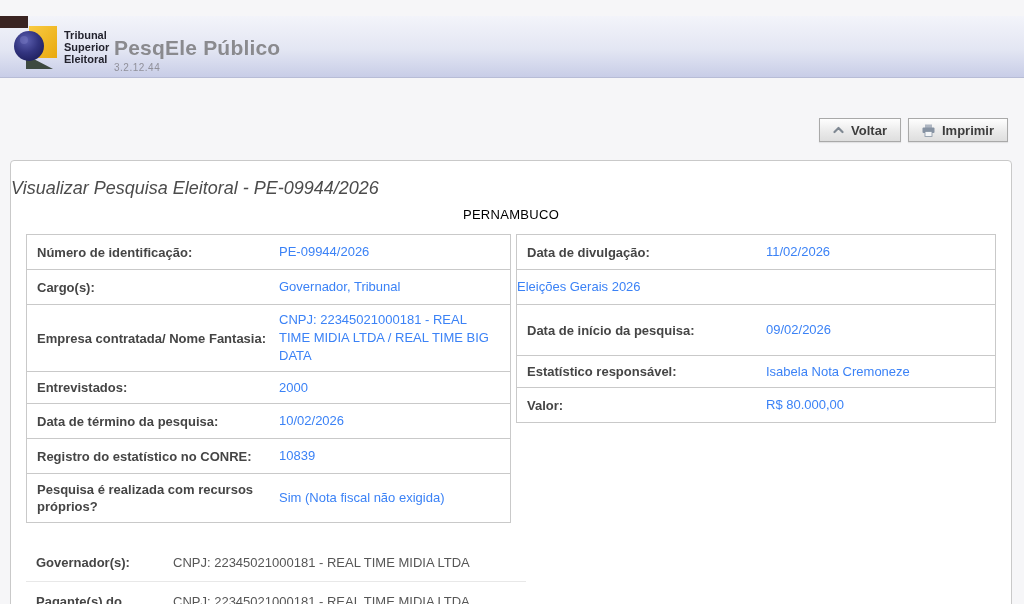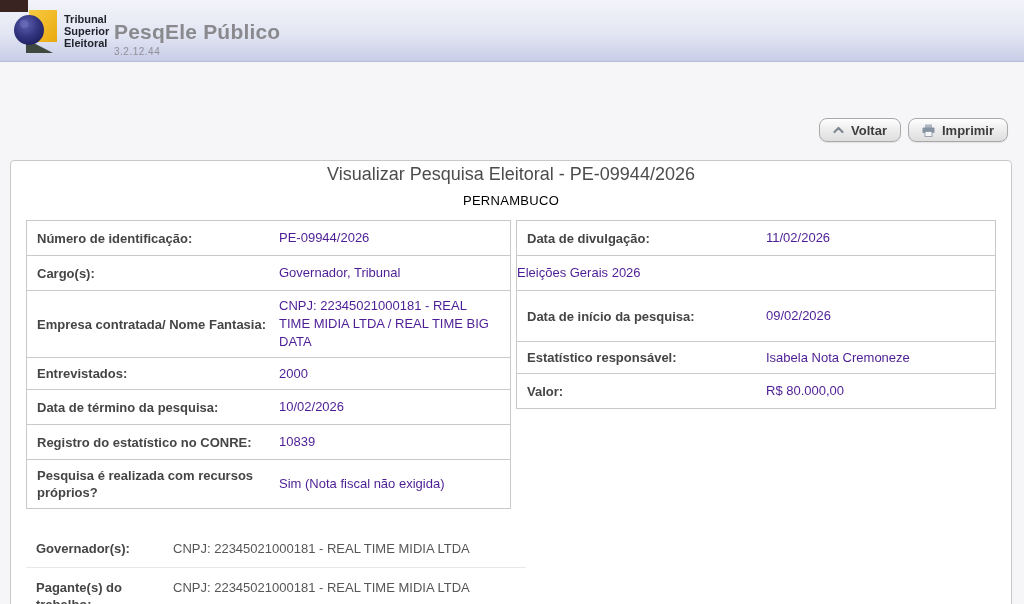--- a/index.html
+++ b/index.html
@@ -3,68 +3,68 @@
 <meta charset="utf-8">
 <style>
   * { margin:0; padding:0; box-sizing:border-box; }
   html,body { width:1024px; height:604px; }
   body {
     font-family:"Liberation Sans","DejaVu Sans",sans-serif;
     background:#f6f6f8; overflow:hidden; position:relative;
   }
   
   .app-header {
-    position:absolute; top:0; left:0; width:1024px; height:62px;
+    position:absolute; top:16px; left:0; width:1024px; height:62px;
     background:linear-gradient(to bottom,#f3f4fa 0%,#e3e6f3 55%,#c8cde7 100%);
     border-bottom:1px solid #b7bcd6;
   }
   .corner-artifact {
     position:absolute; top:0; left:0; width:28px; height:12px; background:#3a2422;
   }
   .logo-block { position:absolute; left:12px; top:7px; display:flex; align-items:center; }
   .logo-text { margin-left:4px; font-size:11px; line-height:12px; font-weight:bold; color:#23232e; }
   .app-title-block { position:absolute; left:114px; top:20px; }
   .app-title { font-size:21px; font-weight:bold; color:#8a8a8e; letter-spacing:0.2px; }
   .app-version { font-size:10px; color:#90909a; margin-top:2px; letter-spacing:0.5px; }
   
   .toolbar { position:absolute; top:118px; right:16px; display:flex; gap:7px; }
   .btn {
     display:flex; align-items:center; gap:7px; height:15px; padding:11px 13px;
     background:linear-gradient(to bottom,#fefefe,#e9e9e9 60%,#dedede);
-    border:1px solid #a9a9a9; border-radius:8px;
+    border:1px solid #a9a9a9; border-radius:0;
     font-family:inherit; font-size:13px; font-weight:bold; color:#3d3d3d; cursor:pointer;
     box-shadow:0 1px 1px rgba(0,0,0,0.08);
   }
   .btn svg { display:block; }
   
   .panel {
     position:absolute; top:160px; left:10px; width:1002px; height:478px;
     background:#ffffff; border:1px solid #c9c9c9; border-radius:4px;
   }
-  .page-title { margin-top:3px; text-align:center; font-size:18px; color:#4c4c4c; }
+  .page-title { margin-top:17px; text-align:left; font-size:18px; color:#4c4c4c;font-style:italic; }
   .page-subtitle { margin-top:8px; text-align:center; font-size:13px; color:#000000; letter-spacing:0.3px; }
   
   .tables-wrap { display:flex; margin:12px 15px 0 15px; gap:5px; align-items:flex-start; }
   .detail-table { width:486px; }
   .detail-table.right { width:481px; }
   .detail-row {
     display:flex; border:1px solid #c9c9c9; background:#fff; margin-top:-1px; min-height:36px;
   }
   .detail-row:first-child { margin-top:0; }
   .detail-row:nth-child(3) { min-height:52px; }
   .detail-row:nth-child(4) { min-height:33px; }
   .detail-table.left .detail-row:nth-child(7) { min-height:50px; }
   .cell-label {
     width:252px; padding:6px 12px 6px 10px; display:flex; align-items:center;
     font-size:13px; font-weight:bold; color:#454545; line-height:17px;
   }
   .detail-table.right .cell-label { width:249px; }
   .cell-value {
     flex:1; padding:6px 12px 6px 0; display:flex; align-items:center;
-    font-size:13px; color:#4c1d95; line-height:18px;
+    font-size:13px; color:#3b82f6; line-height:18px;
   }
   
   .footer-list { margin:20px 0 0 15px; width:500px; }
   .footer-row { display:flex; align-items:flex-start; padding:11px 0 10px 0; }
   .footer-row + .footer-row { border-top:1px solid #e8e8e8; }
   .footer-label { width:147px; flex:none; font-size:13px; font-weight:bold; color:#454545; padding-left:10px; line-height:17px; }
   .footer-value { font-size:13px; color:#565656; line-height:17px; }
 </style>
 </head>
 <body>

